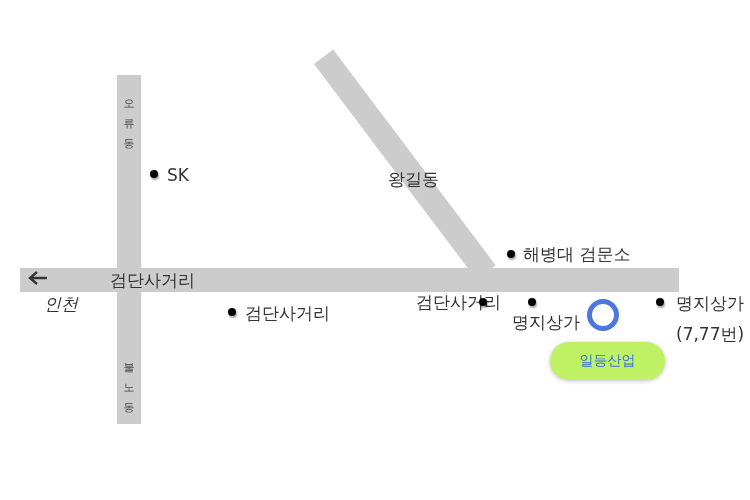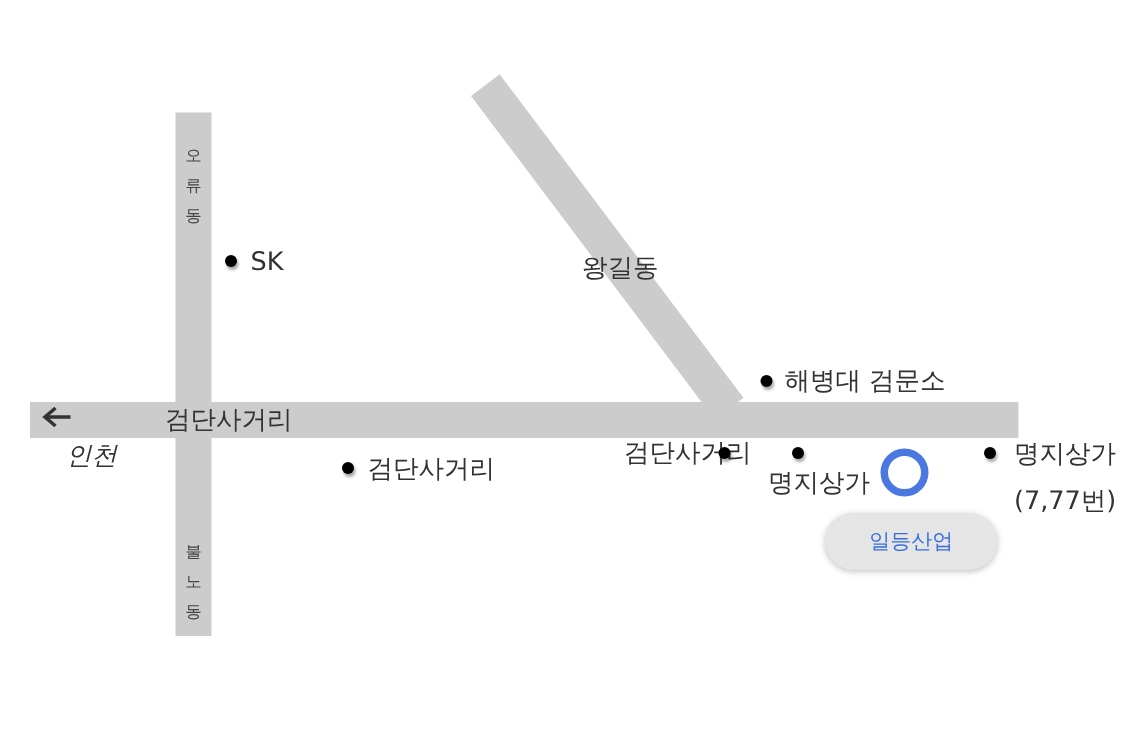--- a/index.html
+++ b/index.html
@@ -6,21 +6,21 @@
   body { width:750px; height:500px; background:#ffffff; position:relative; overflow:hidden;
          font-family:"DejaVu Sans", "Liberation Sans", sans-serif; color:#333; }
   .road { position:absolute; background:#cccccc; }
   .lbl { position:absolute; font-size:17px; color:#333; white-space:nowrap; line-height:13px; }
   .vlbl { position:absolute; font-size:11px; color:#444; width:14px; text-align:center; line-height:20px; }
   .dot { position:absolute; width:8px; height:8px; border-radius:50%; background:#000;
          box-shadow:1px 2px 2px rgba(0,0,0,0.35); }
   .marker { position:absolute; width:22px; height:22px; border-radius:50%;
             border:5px solid #4a78e0; background:#fff; }
   .badge { position:absolute; left:550px; top:342px; width:115px; height:38px; border-radius:19px;
-           background:#e5e5e5; box-shadow:0 1px 4px rgba(0,0,0,0.25); color:#3a6fe0; font-size:14px;
+           background:#bef264; box-shadow:0 1px 4px rgba(0,0,0,0.25); color:#3a6fe0; font-size:14px;
            display:flex; align-items:center; justify-content:center; }
   .arrow { position:absolute; left:28px; top:270px; width:20px; height:16px; }
 </style>
 </head>
 <body>
 
 <div class="road" style="left:117px; top:75px; width:24px; height:349px;"></div>
 <div class="road" style="left:20px; top:268px; width:659px; height:24px;"></div>
 <div class="road" style="left:292px; top:64px; width:24px; height:270px; transform-origin:top left; transform:translateX(22px) rotate(-37deg); transform-origin:0 0;"></div>
 

